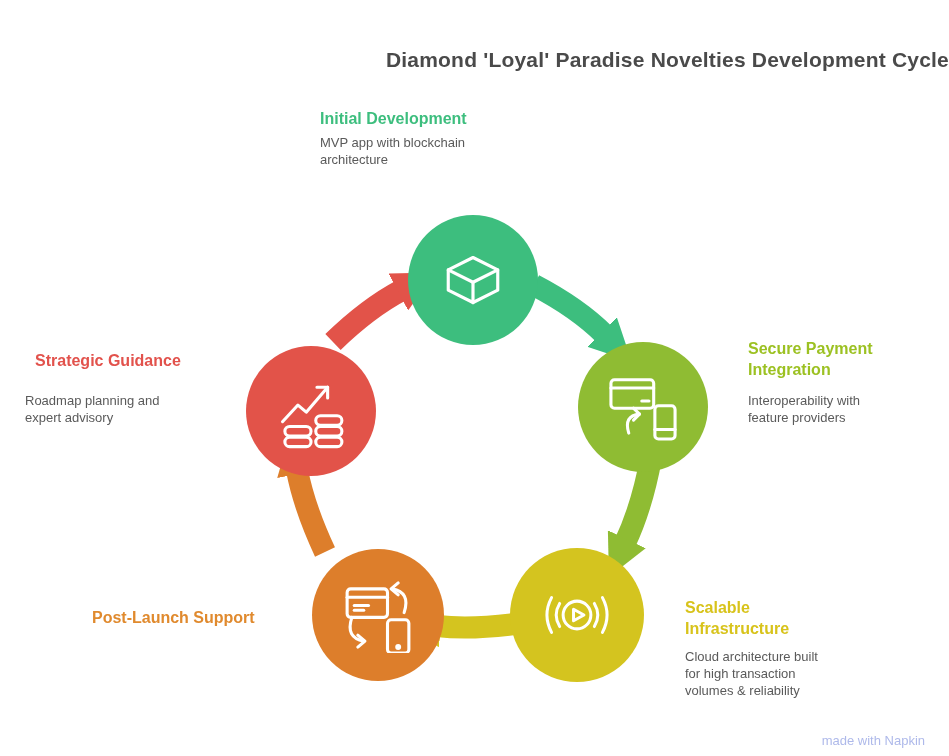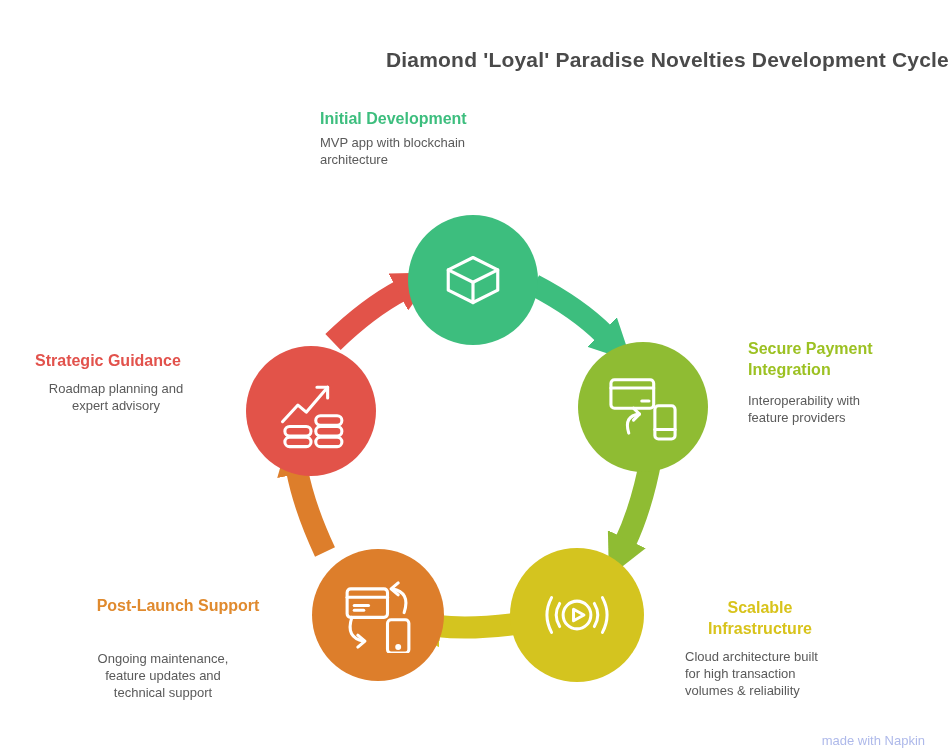--- a/index.html
+++ b/index.html
@@ -11,21 +11,21 @@
     position:absolute;left:0;top:48px;width:949px;text-align:right;
     font-size:21px;font-weight:bold;color:#4a4a4a;letter-spacing:.2px;
   }
   .circle{
     position:absolute;width:130px;height:130px;border-radius:50%;
     display:flex;align-items:center;justify-content:center;
   }
   .heading{font-size:16px;font-weight:bold;line-height:21px;position:absolute;}
   .desc{font-size:13px;line-height:17px;color:#5a5a5a;position:absolute;}
   .center{}
-  .right{text-align:center;}
+  .right{text-align:left;margin-top:12px;}
   #arrows{position:absolute;left:0;top:0;pointer-events:none;}
   .watermark{
     position:absolute;right:24px;bottom:8px;font-size:13px;color:#aeb9ea;
   }
 </style>
 </head>
 <body>
 
 <div id="stage">
 
@@ -79,43 +79,38 @@
       <rect x="5" y="9" width="36" height="24" rx="3"></rect>
       <line x1="5" y1="16" x2="41" y2="16"></line>
       <line x1="31" y1="27" x2="37" y2="27"></line>
       <rect x="42" y="31" width="17" height="28" rx="3"></rect>
       <line x1="42" y1="51" x2="59" y2="51"></line>
       <path d="M20 54 C17 44 20 39 29 38"></path>
       <polyline points="24,33 29,38 24,43"></polyline>
     </svg>
   </div>
 
-  <div class="heading" style="left: 685px; top: 597px; width: 150px; color: rgb(216, 195, 27); text-align: center;">Scalable Infrastructure</div>
+  <div class="heading" style="left: 685px; top: 597px; width: 150px; color: rgb(216, 195, 27);">Scalable Infrastructure</div>
   <div class="desc" style="left:685px;top:648px;width:190px;">
     <div>Cloud architecture built</div>
     <div>for high transaction</div>
     <div>volumes &amp; reliability</div>
   </div>
   <div class="circle" style="left: 510px; top: 548px; width: 134px; height: 134px; background-color: rgb(212, 196, 31);">
     <svg width="74" height="74" viewBox="0 0 64 64" fill="none" stroke="#ffffff" stroke-width="2.6" stroke-linejoin="round" stroke-linecap="round">
       <circle cx="32" cy="32" r="12"></circle>
       <path d="M29 27 L38 32 L29 37 Z"></path>
       <path d="M17 22 Q11 32 17 42"></path>
       <path d="M10 17 Q2 32 10 47"></path>
       <path d="M47 22 Q53 32 47 42"></path>
       <path d="M54 17 Q62 32 54 47"></path>
     </svg>
   </div>
 
   <div class="heading right" style="left: 92px; top: 595px; width: 172px; color: rgb(224, 138, 46);">Post-Launch Support</div>
-  <div class="desc right" style="left:62px;top:650px;width:202px;">
-    <div>Ongoing maintenance,</div>
-    <div>feature updates and</div>
-    <div>technical support</div>
-  </div>
   <div class="circle" style="left: 312px; top: 549px; width: 132px; height: 132px; background-color: rgb(221, 126, 43);">
     <svg width="76" height="76" viewBox="0 0 64 64" fill="none" stroke="#ffffff" stroke-width="2.6" stroke-linejoin="round" stroke-linecap="round">
       <rect x="6" y="10" width="34" height="24" rx="3"></rect>
       <line x1="6" y1="17" x2="40" y2="17"></line>
       <line x1="12" y1="24" x2="24" y2="24"></line>
       <line x1="12" y1="28" x2="20" y2="28"></line>
       <rect x="40" y="36" width="18" height="28" rx="3"></rect>
       <circle cx="49" cy="59" r="1.2" fill="#ffffff"></circle>
       <path d="M54 30 C58 18 54 12 44 10"></path>
       <polyline points="49,5 43,10 49,15"></polyline>

